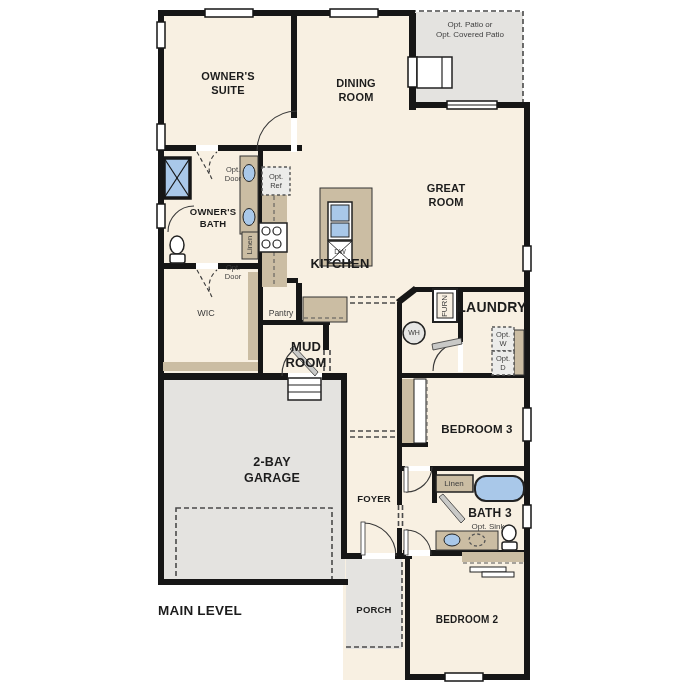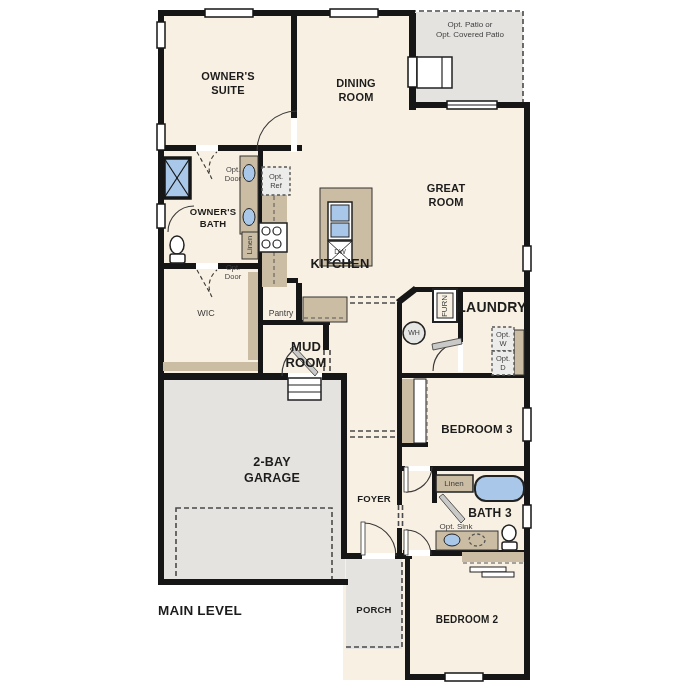--- a/index.html
+++ b/index.html
@@ -214,20 +214,20 @@
 <div class="lbl small" style="left:233px;top:174px;font-size:7.5px">Opt.
 Door</div>
 <div class="lbl small" style="left:233px;top:272px;font-size:7.5px">Opt.
 Door</div>
 <div class="lbl small" style="left:276px;top:181px;font-size:7.5px">Opt.
 Ref</div>
 <div class="lbl small" style="left:503px;top:339px;font-size:7.5px">Opt.
 W</div>
 <div class="lbl small" style="left:503px;top:363px;font-size:7.5px">Opt.
 D</div>
-<div class="lbl small" style="left:456px;top:527px;font-size:8px">Opt. Sink</div>
+<div class="lbl small" style="left:488px;top:527px;font-size:8px">Opt. Sink</div>
 <div class="lbl small rot" style="left:250px;top:245px;font-size:7.5px">Linen</div>
 <div class="lbl small" style="left:454px;top:484px;font-size:8px">Linen</div>
 <div class="lbl small rot" style="left:445px;top:306px;font-size:8px">FURN</div>
 <div class="lbl small" style="left:414px;top:333px;font-size:7px">WH</div>
 <div class="lbl small" style="left:340px;top:252px;font-size:7px">DW</div>
 
 </div>
 
 </body></html>

